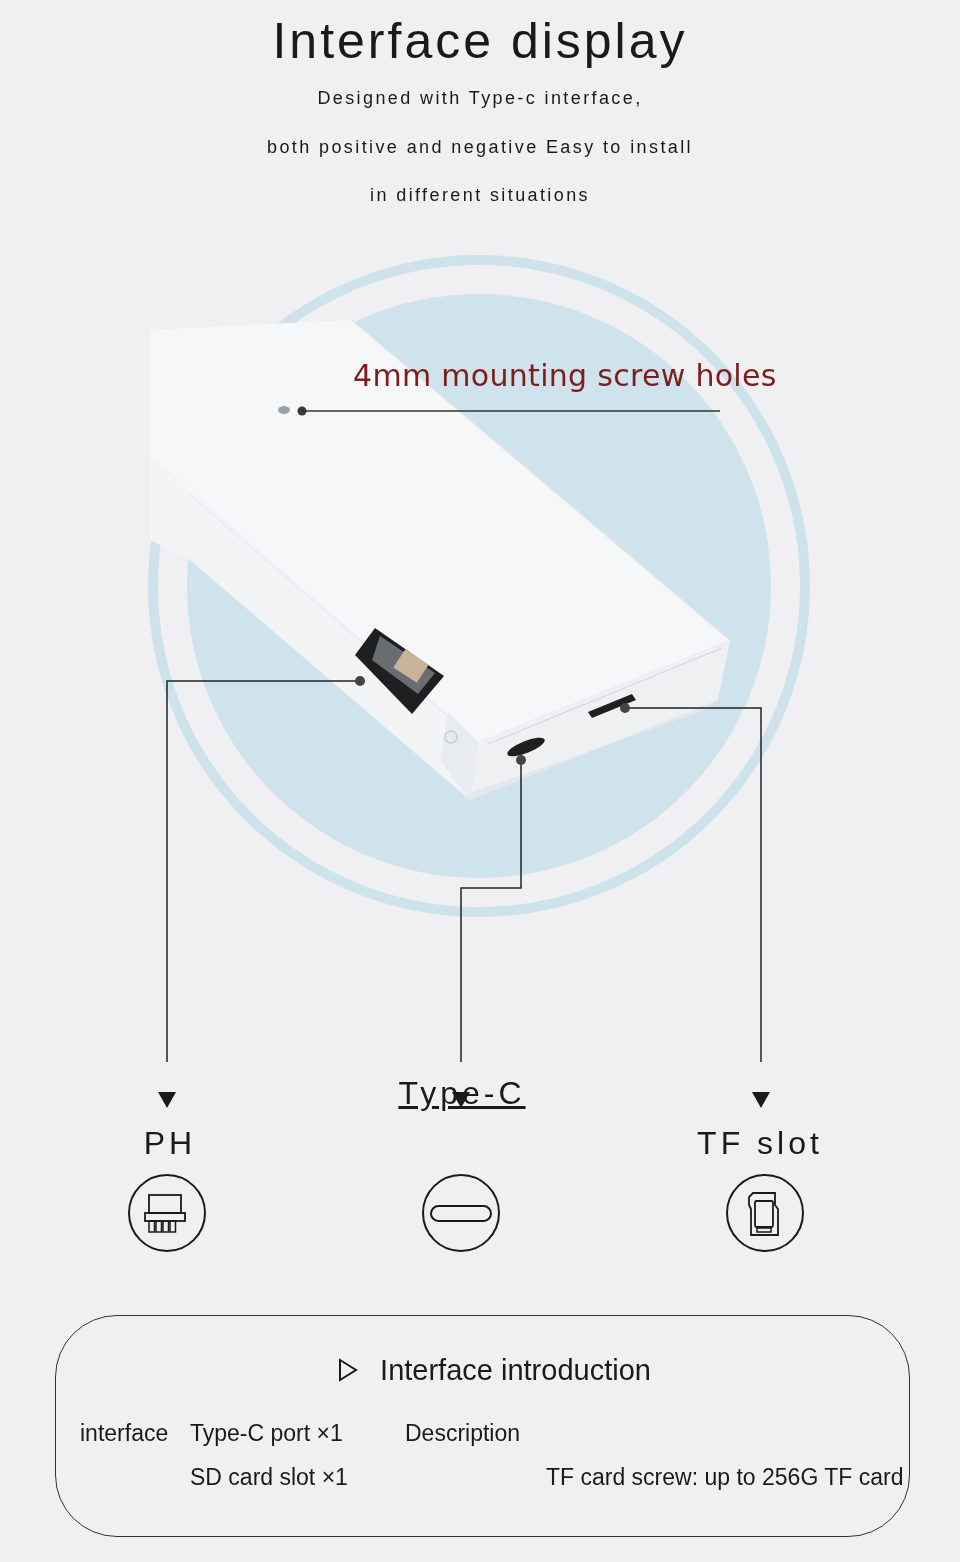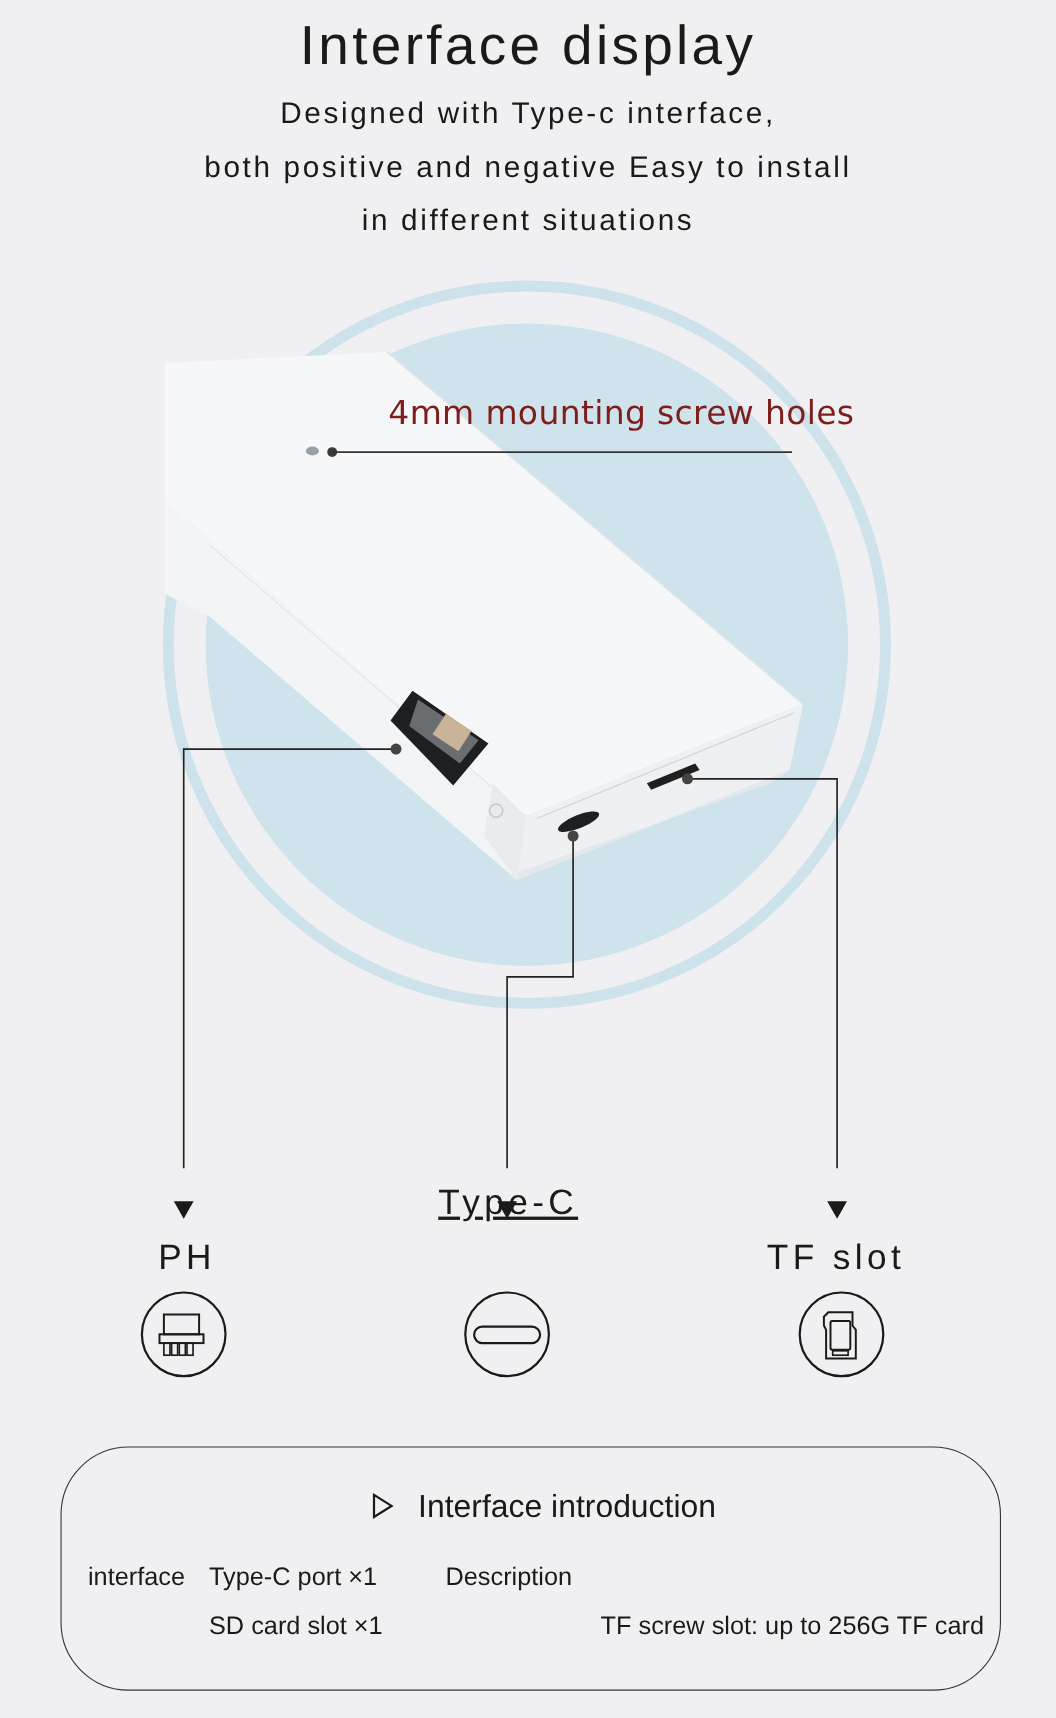--- a/index.html
+++ b/index.html
@@ -9,21 +9,21 @@
     font-family: "DejaVu Sans", sans-serif;
     color: #1a1a1a;
   }
   .title {
     position: absolute; left: 0; width: 960px; top: 12px;
     text-align: center; font-size: 50px; letter-spacing: 3px; font-weight: 300;
     font-family: "Liberation Sans", sans-serif;
   }
   .subtitle {
     position: absolute; left: 0; width: 960px; text-align: center;
-    font-size: 27px; letter-spacing: 2.4px;
+    font-size: 18px; letter-spacing: 2.4px;
     font-family: "Liberation Sans", sans-serif;
   }
   .diagram { position: absolute; left: 0; top: 0; width: 960px; height: 1120px; }
   .annot {
     position: absolute; font-size: 30px; font-family: "DejaVu Sans", sans-serif;
     color: #7f1d1d; letter-spacing: 0.3px;
   }
   .port-arrow { position: absolute; width: 0; height: 0;
     border-left: 9px solid transparent; border-right: 9px solid transparent;
     border-top: 16px solid #1a1a1a; }
@@ -136,14 +136,14 @@
 <div class="intro-box">
   <div class="intro-title">
     <svg class="tri" width="20" height="24" viewBox="0 0 20 24">
       <polygon points="2,2 18,12 2,22" fill="none" stroke="#1a1a1a" stroke-width="2"></polygon>
     </svg><span>Interface introduction</span>
   </div>
   <div class="intro-cell" style="left:24px; top:104px;">interface</div>
   <div class="intro-cell" style="left:134px; top:104px;">Type-C port ×1</div>
   <div class="intro-cell" style="left:134px; top:148px;">SD card slot ×1</div>
   <div class="intro-cell" style="left:349px; top:104px;">Description</div>
-  <div class="intro-cell" style="left:490px; top:148px;">TF screw slot: up to 256G TF card</div>
+  <div class="intro-cell" style="left:490px; top:148px;">TF card screw: up to 256G TF card</div>
 </div>
 
 </body></html>

